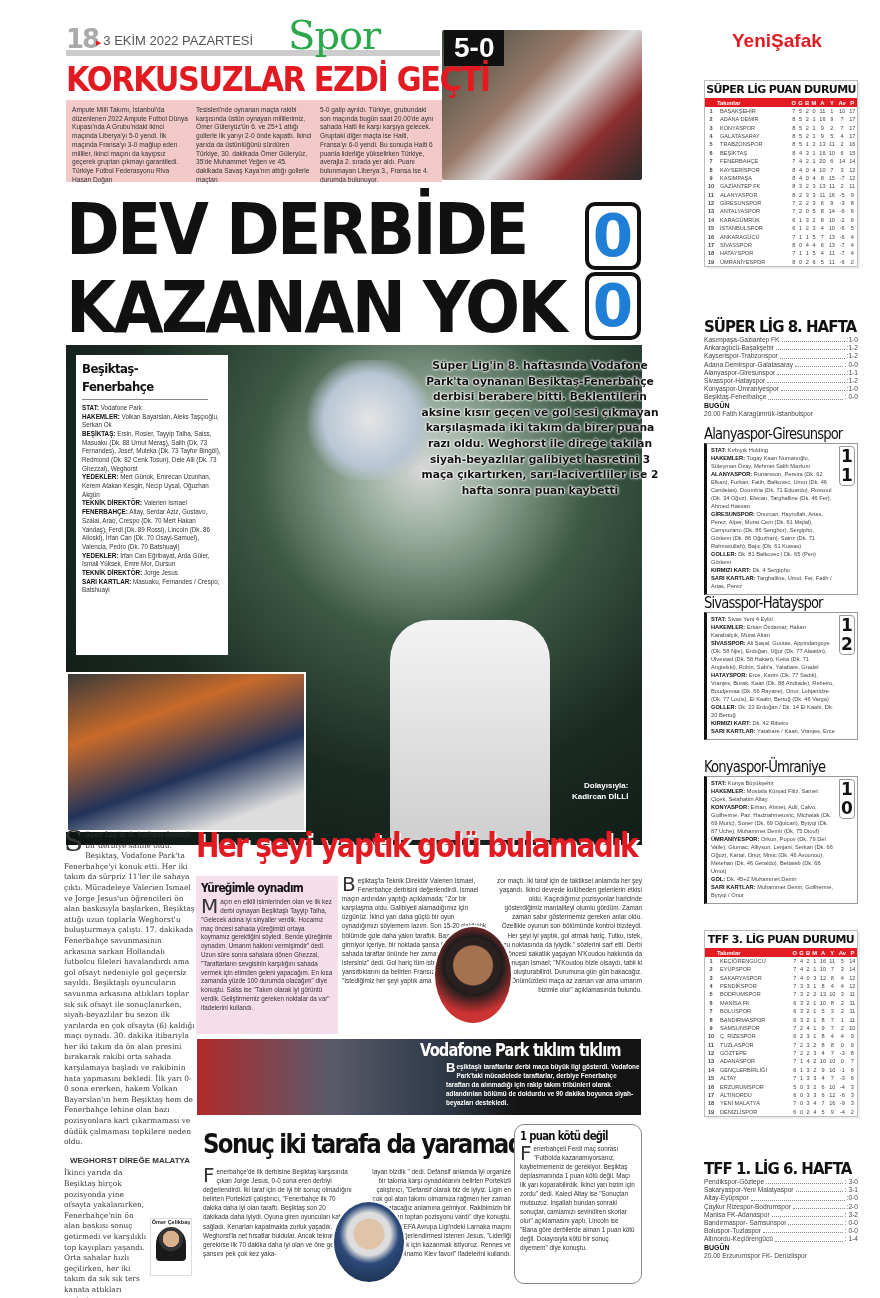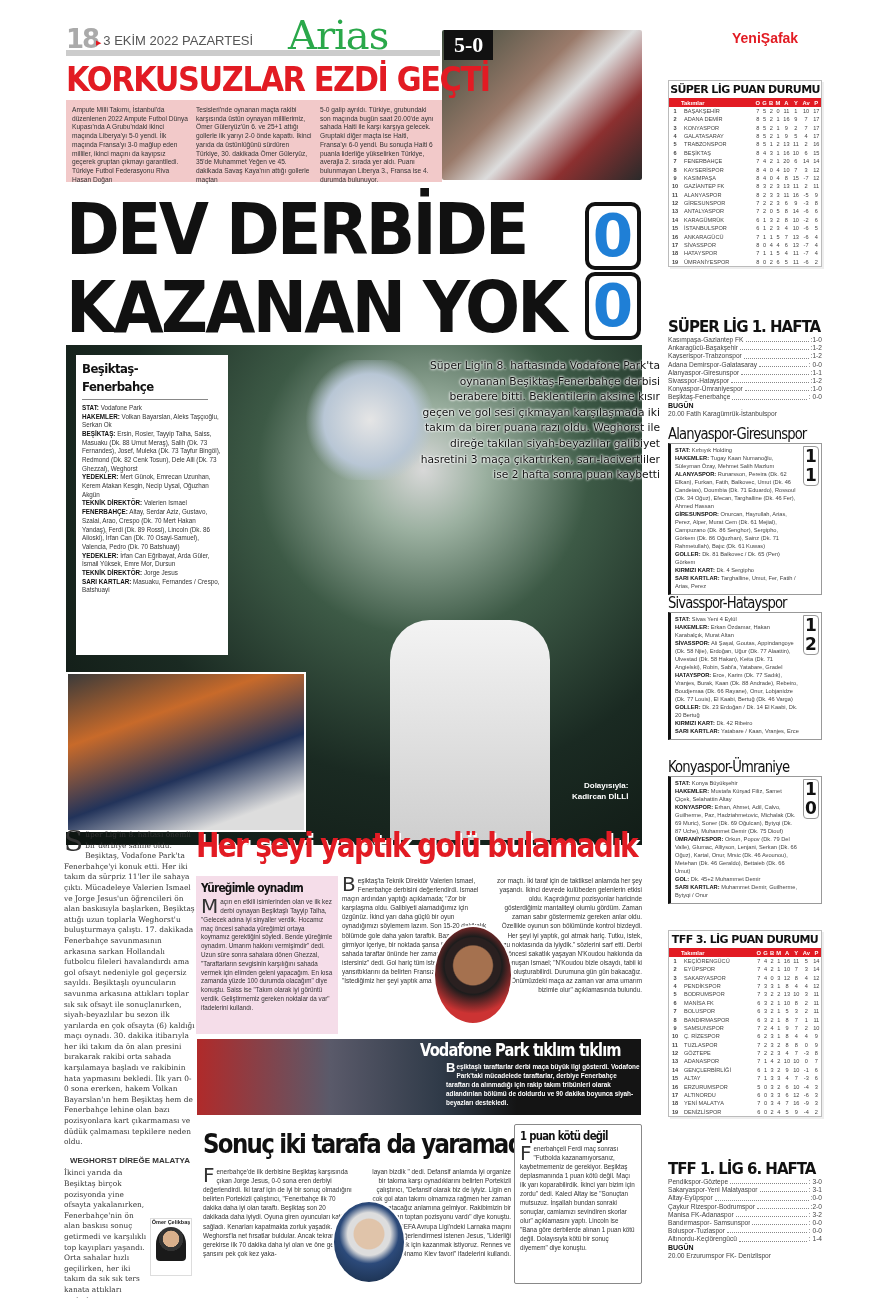--- a/index.html
+++ b/index.html
@@ -3,35 +3,35 @@
 <meta charset="utf-8">
 <style>
 *{box-sizing:border-box;margin:0;padding:0}
 body{width:880px;height:1298px;background:#fff;font-family:"Liberation Sans",sans-serif;color:#222;position:relative;overflow:hidden}
 .abs{position:absolute}
 .hdr-num{left:66px;top:24px;font-size:26px;font-weight:bold;color:#aaa;font-family:"DejaVu Sans",sans-serif;letter-spacing:-2px}
 .hdr-date{left:96px;top:33px;font-size:13px;color:#555}
 .hdr-date:before{content:"▶ ";color:#e21b23;font-size:7px}
 .hdr-rule{left:66px;top:50px;width:374px;height:6px;background:#ccc}
 .spor{left:288px;top:12px;font-family:"DejaVu Serif",serif;font-size:40px;color:#2aa84a;letter-spacing:-1px}
-.brand{left:732px;top:30px;font-size:14px;font-weight:bold;color:#e21b23}
+.brand{left:732px;top:30px;font-size:19px;font-weight:bold;color:#e21b23}
 .top-photo{left:442px;top:30px;width:200px;height:150px;background:linear-gradient(135deg,#3b4a3c,#9a7a6a 40%,#ddd 55%,#8c3030 75%,#2a2a2a);border-radius:2px}
-.score50{left:444px;top:30px;background:#111;color:#fff;font-weight:bold;font-size:22px;padding:2px 10px;font-family:Liberation Serif, serif}
+.score50{left:444px;top:30px;background:#111;color:#fff;font-weight:bold;font-size:28px;padding:2px 10px;font-family:Liberation Sans, sans-serif}
 .kork-title{left:66px;top:60px;font-family:"DejaVu Sans",sans-serif;font-size:33px;font-weight:bold;color:#e21b23;letter-spacing:-1.5px;transform:scaleX(.92);transform-origin:left}
 .kork-box{left:66px;top:100px;width:376px;height:82px;background:#f2c9c9;padding:6px 6px 4px 6px;display:flex;gap:8px;font-size:6.6px;line-height:1.32;color:#333}
 .kork-box p{flex:1}
 .dev{left:66px;top:190px;font-family:"DejaVu Sans",sans-serif;font-weight:bold;font-size:72px;line-height:78px;letter-spacing:-3px;color:#111;transform:scaleX(.9);transform-origin:left}
 .zero{width:56px;height:68px;background:#fff;border:4px solid #111;border-radius:10px;color:#1f7fd6;font-size:58px;font-weight:bold;display:flex;align-items:center;justify-content:center;font-family:"DejaVu Sans",sans-serif}
 .main-photo{left:66px;top:345px;width:576px;height:500px;background:radial-gradient(circle at 62% 25%,#d8d8d8 0,#9bb0a0 12%,#3d5a46 32%,#1a2a22 60%,#0d1410 100%)}
 .glove{left:300px;top:360px;width:140px;height:120px;background:radial-gradient(circle,#e5e5e5 0,#b8c6d5 50%,transparent 70%)}
 .jersey{left:390px;top:620px;width:160px;height:220px;background:linear-gradient(180deg,#f3f3f3,#cfcfcf);border-radius:40px 40px 0 0}
 .infobox{left:76px;top:355px;width:152px;height:300px;background:#fff;padding:5px 6px;font-size:6.3px;line-height:1.38;color:#333}
 .infobox h3{font-family:"DejaVu Sans",sans-serif;font-size:13px;font-weight:bold;letter-spacing:-.6px;color:#111;border-bottom:1px solid #888;padding-bottom:3px;margin-bottom:4px;transform:scaleX(.9);transform-origin:left}
 .infobox b,.mbox b{color:#111}
-.lede{left:420px;top:358px;width:240px;font-family:"DejaVu Sans",sans-serif;font-weight:normal;font-size:10.7px;line-height:15.6px;color:#111;text-align:right;text-shadow:0 0 3px #fff,0 0 3px #fff,0 0 2px #fff}
+.lede{left:420px;top:358px;width:240px;font-family:"DejaVu Sans",sans-serif;font-weight:bold;font-size:10.7px;line-height:15.6px;color:#111;text-align:center;text-shadow:0 0 3px #fff,0 0 3px #fff,0 0 2px #fff}
 .credit{left:572px;top:780px;font-size:8px;color:#fff;font-weight:bold;text-align:right;line-height:11px}
 .inset{left:66px;top:672px;width:240px;height:160px;background:linear-gradient(160deg,#3a3a3a,#c86a2a 30%,#22335a 60%,#ddd 85%);border:2px solid #fff}
 .herseyi{left:196px;top:826px;font-family:"DejaVu Sans",sans-serif;font-weight:bold;font-size:33px;color:#e21b23;letter-spacing:-2px;transform:scaleX(.85);transform-origin:left;text-shadow:2px 2px 0 #fff}
 .lcol{left:64px;top:830px;width:132px;font-family:"DejaVu Serif",serif;font-size:7.4px;line-height:10.6px;color:#333}
 .lcol .drop{float:left;font-size:28px;line-height:24px;margin-right:2px;font-family:"DejaVu Serif",serif}
 .lcol h4{font-family:"Liberation Sans",sans-serif;font-size:8px;font-weight:bold;text-align:center;margin:8px 0 2px}
 .author{left:150px;top:1218px;width:42px;height:58px;background:#fff;border:1px solid #ddd;font-size:5.5px;text-align:center;font-weight:bold}
 .author .face{width:30px;height:34px;margin:2px auto 0;background:radial-gradient(circle at 50% 35%,#d9b08c 0 30%,#333 32% 45%,#1a1a1a 46%);border-radius:50% 50% 4px 4px}
 .pinkbox{left:196px;top:876px;width:142px;height:158px;background:#f5dde9;padding:4px 5px;font-size:6.3px;line-height:1.4;color:#333}
 .pinkbox h3{font-family:"DejaVu Sans",sans-serif;font-size:11.5px;font-weight:bold;color:#111;letter-spacing:-.8px;margin-bottom:2px;transform:scaleX(.92);transform-origin:left}
@@ -41,24 +41,24 @@
 .ismael .c2{position:absolute;left:152px;top:0;width:148px;text-align:right}
 .portrait1{left:433px;top:925px;width:80px;height:100px;border-radius:50%;background:radial-gradient(circle at 50% 40%,#a5714f 0 28%,#2a2020 30% 40%,#1c1c1c 42%,#c33 70%);border:2px solid #fff}
 .vodafone{left:197px;top:1039px;width:444px;height:76px;background:linear-gradient(90deg,#b02a2a,#5a5a6a 30%,#2f3a48 55%,#141414 72%)}
 .voda-title{left:420px;top:1040px;font-family:"DejaVu Sans",sans-serif;font-weight:bold;font-size:17px;color:#fff;letter-spacing:-1px;transform:scaleX(.86);transform-origin:left}
 .voda-text{left:446px;top:1062px;width:194px;font-size:6.4px;line-height:1.42;color:#fff;font-weight:bold}
 .sonuc{left:203px;top:1128px;font-family:"DejaVu Sans",sans-serif;font-weight:bold;font-size:27px;letter-spacing:-2px;color:#111;transform:scaleX(.85);transform-origin:left}
 .sonuc-text{left:203px;top:1167px;width:308px;height:115px;font-size:6.4px;line-height:1.42;color:#333}
 .sonuc-text .c1{position:absolute;left:0;top:0;width:150px}
 .sonuc-text .c2{position:absolute;left:162px;top:0;width:146px;text-align:right}
 .portrait2{left:332px;top:1200px;width:74px;height:84px;border-radius:50%;background:radial-gradient(circle at 50% 40%,#e0c4aa 0 25%,#ddd 27% 36%,#2c4a7a 50%,#16283f);border:2px solid #fff}
-.puan{left:514px;top:1124px;width:128px;height:160px;border:1.5px solid #888;border-radius:2px;background:#fff;padding:3px 5px;font-size:6.3px;line-height:1.42;color:#333}
+.puan{left:514px;top:1124px;width:128px;height:160px;border:1.5px solid #888;border-radius:10px;background:#fff;padding:3px 5px;font-size:6.3px;line-height:1.42;color:#333}
 .puan h3{font-family:"DejaVu Sans",sans-serif;font-size:11.5px;font-weight:bold;letter-spacing:-.8px;color:#111;transform:scaleX(.88);transform-origin:left;margin-bottom:1px}
 
-.rcol{left:668px;width:154px}
+.rcol{left:704px;width:154px}
 .tbl{border:1px solid #bbb;background:#fff;box-shadow:2px 2px 0 #eee}
 .tbl h2{font-family:"DejaVu Sans",sans-serif;font-weight:bold;font-size:11px;text-align:center;letter-spacing:-.6px;padding:2px 0;color:#111}
 .tbl table{width:100%;border-collapse:collapse;font-size:5.6px;color:#444}
 .tbl th{background:#e21b23;color:#fff;font-weight:bold;font-size:5.8px;padding:1.5px 0}
 .tbl td{padding:0.9px 0;text-align:center;line-height:6.6px}
 .tbl td.tn{text-align:left;padding-left:3px}
 .tbl td.rk{width:12px;font-weight:bold}
 .wk h2{font-family:"DejaVu Sans",sans-serif;font-weight:bold;font-size:15px;letter-spacing:-1px;color:#111}
 .wk .row{display:flex;font-size:6.6px;line-height:8.2px;color:#444}
 .wk .row .n{white-space:nowrap;overflow:hidden}
@@ -68,21 +68,21 @@
 .mtitle{font-family:"DejaVu Sans",sans-serif;font-size:15px;letter-spacing:-1px;color:#111;transform:scaleX(.88);transform-origin:left;white-space:nowrap}
 .mbox{border:1px solid #999;border-left:3px solid #111;padding:3px 22px 3px 4px;font-size:5.7px;line-height:1.4;color:#444;position:relative;background:#fff}
 .mbox .sc{position:absolute;right:2px;top:2px;width:16px;border:1px solid #999;border-radius:0 4px 4px 4px;font-family:"DejaVu Sans",sans-serif;font-weight:bold;font-size:17px;line-height:19px;text-align:center;color:#111;background:#fff}
 </style>
 </head>
 <body>
 
 <div class="abs hdr-num">18</div>
 <div class="abs hdr-date">3 EKİM 2022 PAZARTESİ</div>
 <div class="abs hdr-rule"></div>
-<div class="abs spor">Arias</div>
+<div class="abs spor">Spor</div>
 <div class="abs brand">YeniŞafak</div>
 
 <div class="abs top-photo"></div>
 <div class="abs score50">5-0</div>
 <div class="abs kork-title">KORKUSUZLAR EZDİ GEÇTİ</div>
 <div class="abs kork-box">
   <p>Ampute Milli Takımı, İstanbul'da düzenlenen 2022 Ampute Futbol Dünya Kupası'nda A Grubu'ndaki ikinci maçında Liberya'yı 5-0 yendi. İlk maçında Fransa'yı 3-0 mağlup eden milliler, ikinci maçını da kayıpsız geçerek gruptan çıkmayı garantiledi. Türkiye Futbol Federasyonu Riva Hasan Doğan</p>
   <p>Tesisleri'nde oynanan maçta rakibi karşısında üstün oynayan millilerimiz, Ömer Güleryüz'ün 6. ve 25+1 attığı gollerle ilk yarıyı 2-0 önde kapattı. İkinci yarıda da üstünlüğünü sürdüren Türkiye, 30. dakikada Ömer Güleryüz, 35'de Muhammet Yeğen ve 45. dakikada Savaş Kaya'nın attığı gollerle maçtan</p>
   <p>5-0 galip ayrıldı. Türkiye, grubundaki son maçında bugün saat 20.00'de aynı sahada Haiti ile karşı karşıya gelecek. Gruptaki diğer maçta ise Haiti, Fransa'yı 6-0 yendi. Bu sonuçla Haiti 6 puanla liderliğe yükselirken Türkiye, averajla 2. sırada yer aldı. Puanı bulunmayan Liberya 3., Fransa ise 4. durumda bulunuyor.</p>
 </div>
@@ -401,21 +401,21 @@
           <td>5</td>
           <td>11</td>
           <td>-6</td>
           <td>2</td>
         </tr>
       </tbody>
   </table>
 </div>
 
 <div class="abs rcol wk" style="top:318px">
-  <h2>SÜPER LİG 1. HAFTA</h2>
+  <h2>SÜPER LİG 8. HAFTA</h2>
   <div id="sl-week">
       <div class="row">
         <span class="n">Kasımpaşa-Gaziantep FK</span>
         <span class="d"></span>
         <span>:1-0</span>
       </div>
       <div class="row">
         <span class="n">Ankaragücü-Başakşehir</span>
         <span class="d"></span>
         <span>:1-2</span>

